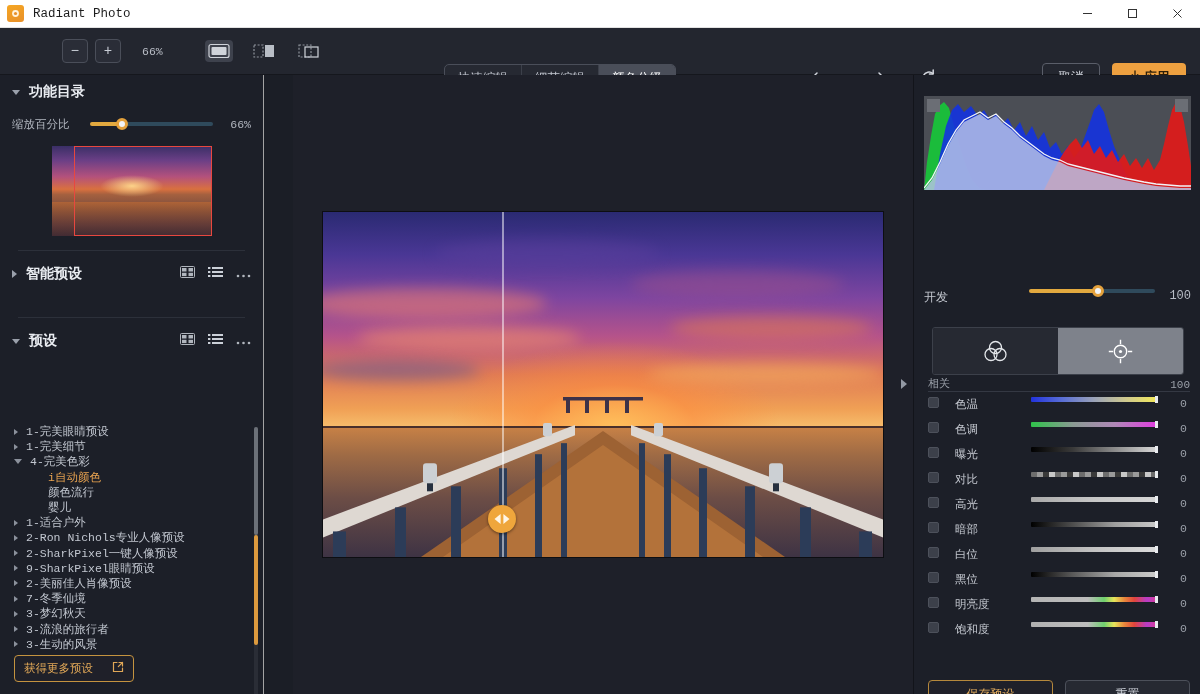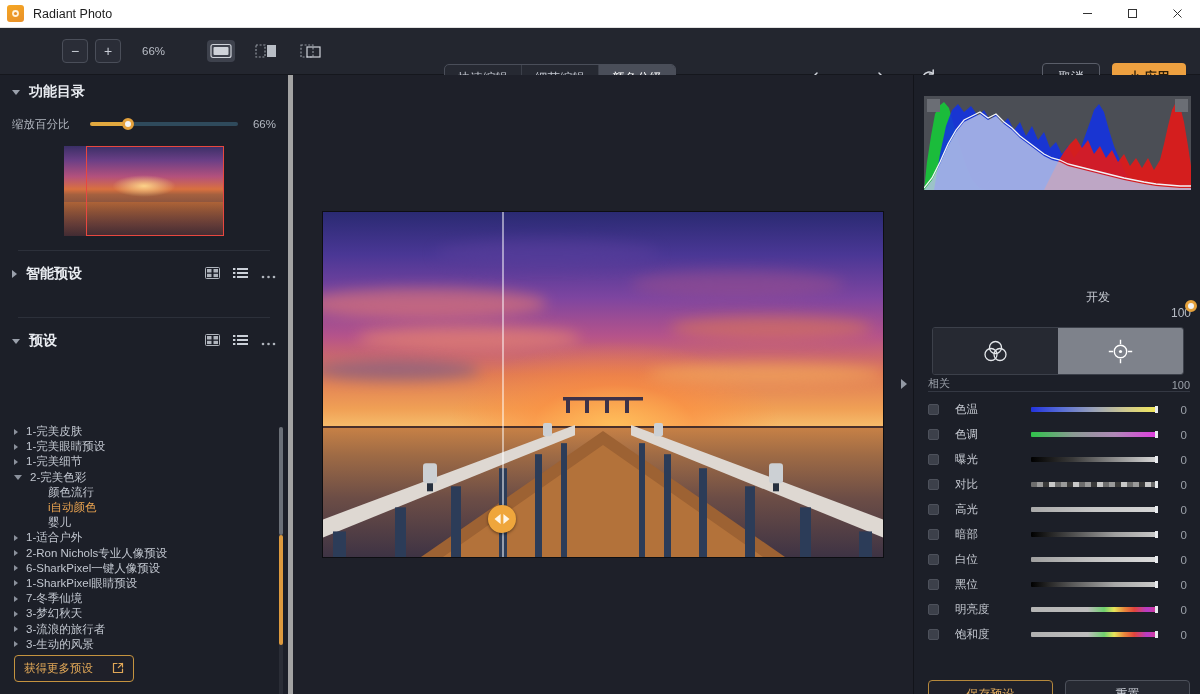--- a/index.html
+++ b/index.html
@@ -4,21 +4,21 @@
 <style>
   * { box-sizing: border-box; margin: 0; padding: 0; }
   html, body {
     width: 1200px; height: 694px;
     font-family: "Liberation Sans", "DejaVu Sans", sans-serif;
     background: #1b1e26;
     overflow: hidden;
     color: #c8ccd4;
     -webkit-font-smoothing: antialiased;
   }
-  .app { position: relative; width: 1200px; height: 694px; }
+  .app { position: relative; width: 1200px; height: 694px; font-family: Liberation Mono, monospace; }
 
   
   .titlebar {
     position: absolute; left: 0; top: 0; width: 1200px; height: 28px;
     background: #ffffff; display: flex; align-items: center;
     border-bottom: 1px solid #e2e2e2;
   }
   .app-logo {
     width: 17px; height: 17px; margin-left: 7px; border-radius: 3px;
     background: linear-gradient(160deg,#f5a623,#e8902a);
@@ -75,22 +75,22 @@
     display: flex; align-items: center; justify-content: center;
   }
   .btn-apply {
     width: 74px; height: 29px; border-radius: 4px;
     background: #eda040; color: #2b1d07; font-size: 12.5px; font-weight: bold;
     display: flex; align-items: center; justify-content: center; gap: 4px;
   }
 
   
   .left-panel {
-    position: absolute; left: 0; top: 75px; width: 293px; height: 619px;
-    background: #1c1f28; border-right: 5px solid #a3a3a3;
+    position: absolute; left: 0; top: 75px; width: 264px; height: 619px;
+    background: #1c1f28; border-right: 1px solid #a3a3a3;
     overflow: hidden;
   }
   .sec-head {
     display: flex; align-items: center; padding: 0 12px; height: 34px;
   }
   .tri {
     width: 0; height: 0; margin-right: 9px;
     border-left: 5px solid #9aa0ab; border-top: 4px solid transparent; border-bottom: 4px solid transparent;
   }
   .tri.down {
@@ -218,21 +218,21 @@
   
   .right-panel {
     position: absolute; left: 913px; top: 75px; width: 287px; height: 619px;
     background: #1c1f28; border-left: 1px solid #12141a;
   }
   .histogram {
     position: absolute; left: 10px; top: 21px; width: 267px; height: 94px;
     background: #4b4e55; overflow: hidden;
   }
   .clipbox { position: absolute; width: 13px; height: 13px; background: #6b6e75; top: 3px; }
-  .dev-row { position: absolute; left: 10px; top: 214px; width: 267px; display: flex; align-items: flex-end; flex-direction: column; }
+  .dev-row { position: absolute; left: 10px; top: 214px; width: 267px; display: flex; align-items: flex-start; }
   .dev-lbl { font-size: 12px; color: #c4c8d0; width: 105px; }
   .dev-trk {
     flex: 1; height: 4px; border-radius: 2px; position: relative;
     background: linear-gradient(to right,#e2a93f 0 55%, #2f4a5c 55% 100%);
   }
   .dev-val { width: 36px; text-align: right; font-size: 12px; color: #b7bcc5; }
 
   .tog-group {
     position: absolute; left: 18px; top: 252px; width: 252px; height: 48px;
     display: flex; border: 1px solid #3c404a; border-radius: 3px; overflow: hidden;
@@ -242,21 +242,21 @@
 
   .clip-row {
     position: absolute; left: 14px; top: 303px; width: 262px; height: 13px;
     overflow: hidden; display: flex; align-items: flex-end;
     font-size: 11px; color: #9ba0a9;
   }
   .clip-row .cval { margin-left: auto; }
   .hr2 { position: absolute; left: 14px; top: 316px; width: 262px; height: 1px; background: #343843; }
 
   .sliders { position: absolute; left: 0; top: 322px; width: 287px; }
-  .srow { display: flex; align-items: center; height: 25px; padding: 0 14px; }
+  .srow { display: flex; align-items: flex-start; height: 25px; padding: 0 14px; }
   .cbx {
     width: 11px; height: 11px; border: 1px solid #4d515b; background: #3c404a;
     border-radius: 2px; flex: none;
   }
   .slbl { font-size: 11.5px; color: #c4c8d0; margin-left: 16px; width: 76px; }
   .sbar { width: 126px; height: 5px; border-radius: 1px; position: relative; }
   .sknob { position: absolute; right: -1px; top: -1px; width: 3px; height: 7px; background: #e9ebef; }
   .sval { margin-left: auto; font-size: 11.5px; color: #9ba0a9; width: 18px; text-align: right; }
 
   .bottom-btns { position: absolute; left: 14px; top: 605px; width: 262px; display: flex; gap: 12px; }
@@ -457,58 +457,58 @@
               <circle cx="7.5" cy="2" r="1.3" fill="#b0b5bd"></circle>
               <circle cx="13" cy="2" r="1.3" fill="#b0b5bd"></circle>
             </svg>
         </span>
       </div>
     </div>
 
     <div class="preset-list" id="preset-list">
         <div class="pitem">
           <div class="ptri"></div>
-          <span>1-完美皮肤</span>
-        </div>
-        <div class="pitem">
-          <div class="ptri"></div>
           <span>1-完美眼睛预设</span>
         </div>
         <div class="pitem">
           <div class="ptri"></div>
           <span>1-完美细节</span>
         </div>
         <div class="pitem">
           <div class="ptri open"></div>
-          <span>2-完美色彩</span>
+          <span>4-完美色彩</span>
+        </div>
+        <div class="pitem child sel">
+          <span>i自动颜色</span>
         </div>
         <div class="pitem child">
           <span>颜色流行</span>
         </div>
-        <div class="pitem child sel">
-          <span>i自动颜色</span>
-        </div>
         <div class="pitem child">
           <span>婴儿</span>
         </div>
         <div class="pitem">
           <div class="ptri"></div>
           <span>1-适合户外</span>
         </div>
         <div class="pitem">
           <div class="ptri"></div>
           <span>2-Ron Nichols专业人像预设</span>
         </div>
         <div class="pitem">
           <div class="ptri"></div>
-          <span>6-SharkPixel一键人像预设</span>
-        </div>
-        <div class="pitem">
-          <div class="ptri"></div>
-          <span>1-SharkPixel眼睛预设</span>
+          <span>2-SharkPixel一键人像预设</span>
+        </div>
+        <div class="pitem">
+          <div class="ptri"></div>
+          <span>9-SharkPixel眼睛预设</span>
+        </div>
+        <div class="pitem">
+          <div class="ptri"></div>
+          <span>2-美丽佳人肖像预设</span>
         </div>
         <div class="pitem">
           <div class="ptri"></div>
           <span>7-冬季仙境</span>
         </div>
         <div class="pitem">
           <div class="ptri"></div>
           <span>3-梦幻秋天</span>
         </div>
         <div class="pitem">

